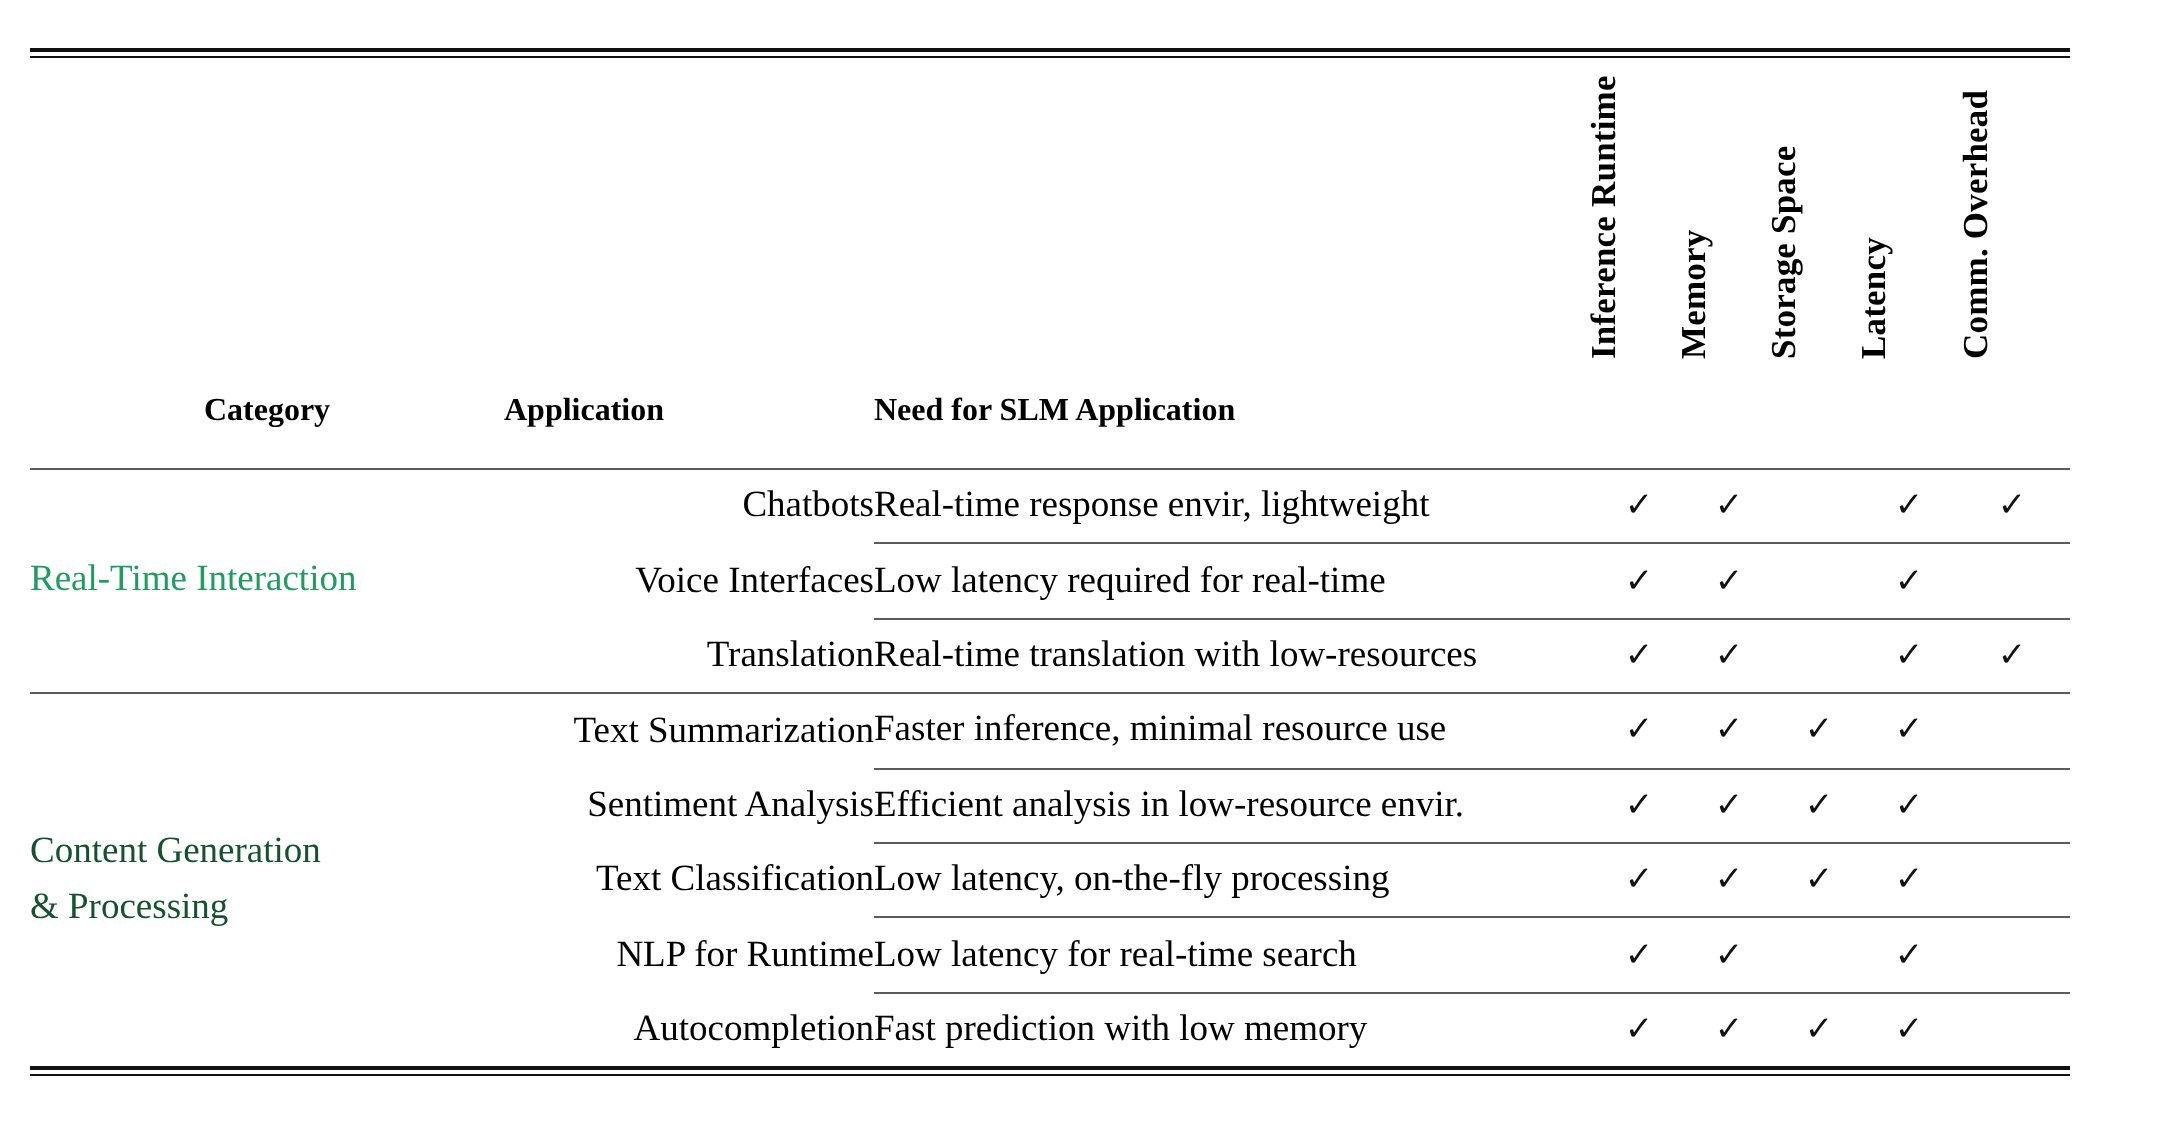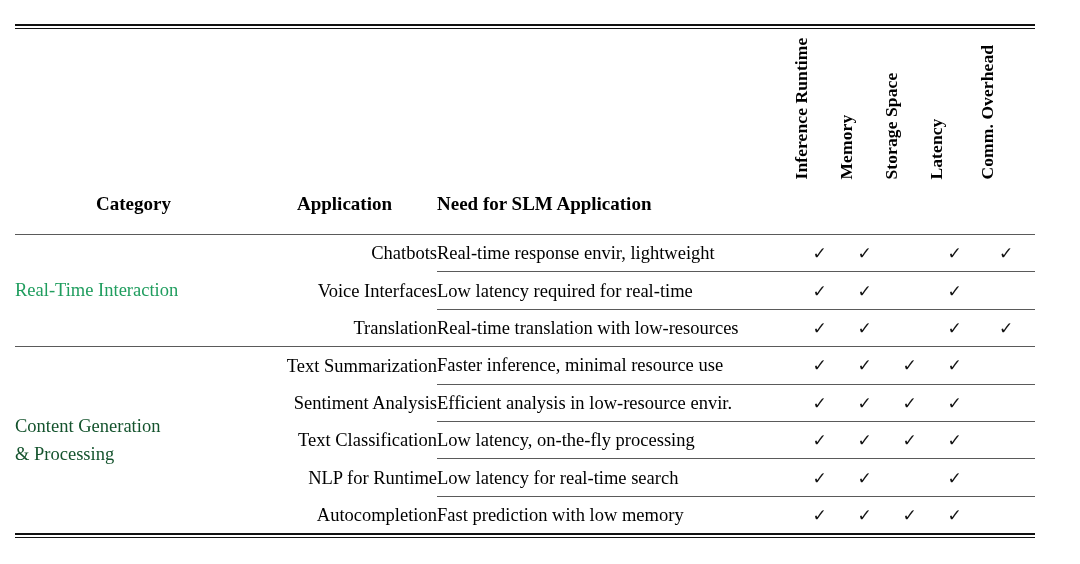--- a/index.html
+++ b/index.html
@@ -102,26 +102,26 @@
     font-size: 17.5px;
     letter-spacing: 0.1px;
     line-height: 1;
   }
   tr.rot-header th.spacer-th { height: 150px; }
 
   
   tr.col-header td {
     height: 34px;
     font-weight: bold;
-    font-size: 19px;
+    font-size: 16px;
     padding-bottom: 19px;
     vertical-align: bottom;
   }
   td.h-category { text-align: center; }
-  td.h-application { text-align: center; }
+  td.h-application { }
   td.h-need { text-align: left; padding-left: 2px; }
 
   
   tr.data-row td {
     height: 35.4px;
     font-size: 18.5px;
   }
   td.cell-category {
     text-align: left;
     font-weight: bold;

